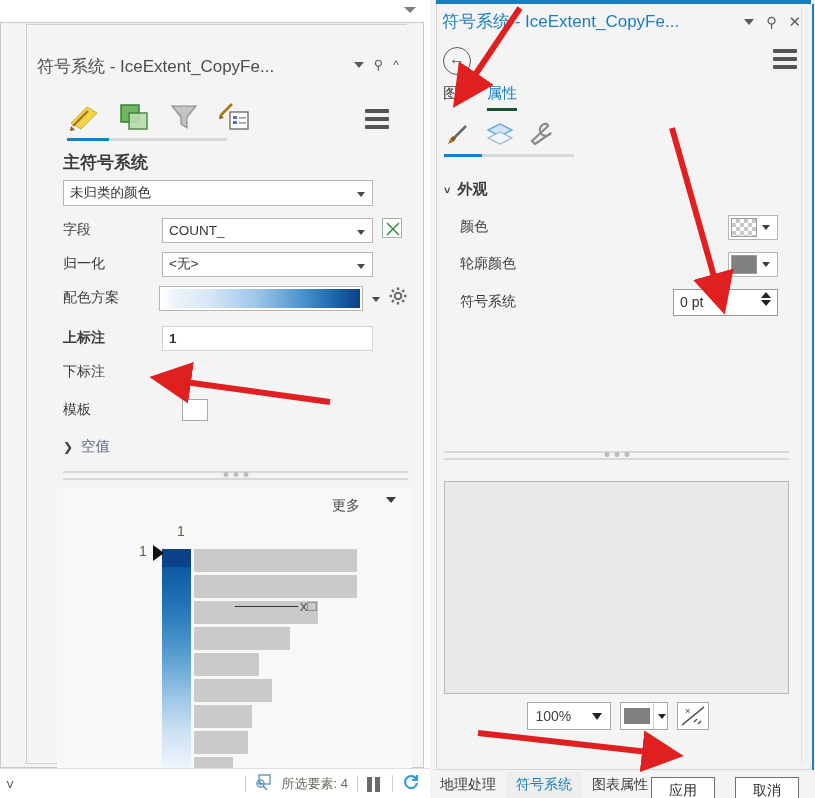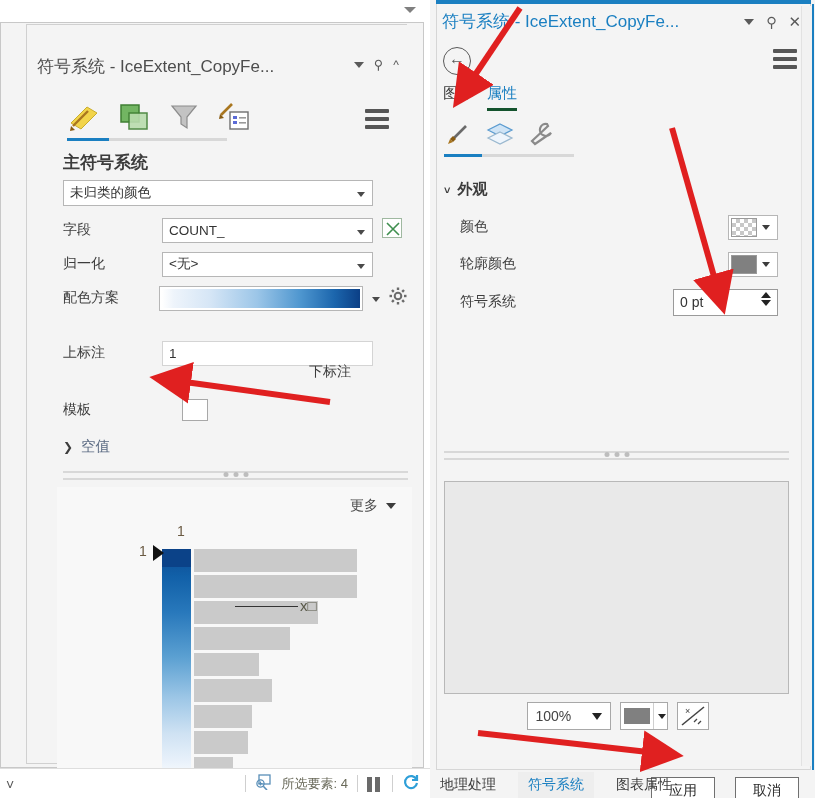--- a/index.html
+++ b/index.html
@@ -95,21 +95,21 @@
   .null-row { position:absolute; left:36px; top:412px; font-size:14.5px; color:#5a6a82; display:flex; align-items:center; gap:8px; }
   .chev-right { font-size:12px; color:#3c3c3c; font-weight:bold; }
 
   .splitter { position:absolute; left:36px; top:445px; width:345px; height:12px; }
   .splitter .l1 { position:absolute; top:1px; left:0; width:100%; height:2px; background:#d8d8d8; }
   .splitter .l2 { position:absolute; top:8px; left:0; width:100%; height:2px; background:#d8d8d8; }
   .splitter .dots { position:absolute; left:50%; top:2px; transform:translateX(-50%); display:flex; gap:5px; }
   .splitter .dots i { width:5px;height:5px;border-radius:50%;background:#bdbdbd; display:block; }
 
   .chart-area { position:absolute; left:30px; top:462px; width:355px; height:290px; background:#f8f8f8; }
-  .more-btn { position:absolute; right:16px; top:10px; font-size:14px; color:#4a4a4a; display:flex; align-items:center; gap:8px; cursor:pointer; }
+  .more-btn { position:absolute; right:16px; top:10px; font-size:14px; color:#4a4a4a; display:flex; align-items:flex-start; gap:26px; cursor:pointer; }
   .more-caret { width:0;height:0;border-left:5px solid transparent;border-right:5px solid transparent;border-top:6px solid #3c3c3c; }
 
   .hist { position:absolute; left:0; top:0; width:355px; height:290px; }
   .ramp-vert { position:absolute; left:105px; top:62px; width:29px; height:225px;
     background: linear-gradient(to bottom, #0d4a92 0%, #1160a8 12%, #2878bb 28%, #5ba0d2 48%, #9cc6e6 66%, #cfe2f3 82%, #eaf2fb 95%, #f6fafd 100%); }
   .ramp-vert-top { position:absolute; left:105px; top:62px; width:29px; height:18px; background:#0b4288; }
   .bar { position:absolute; background:#cacaca; height:23px; left:137px; }
   .tick-label-top { position:absolute; left:120px; top:36px; font-size:14px; color:#6a5a42; }
   .tick-label-left { position:absolute; left:82px; top:56px; font-size:14px; color:#6a5a42; }
   .tri-marker { position:absolute; left:96px; top:58px; width:0;height:0;
@@ -183,21 +183,21 @@
   .col-combo { width:48px; height:28px; border:1px solid #a8a8a8; background:#fff; display:flex; align-items:center; }
   .col-combo .sw2 { width:26px;height:16px;background:#808080; margin-left:3px; }
   .col-combo .div { width:1px;height:26px;background:#cfcfcf; margin-left:3px; }
   .col-combo .c2 { margin-left:4px; width:0;height:0;border-left:4px solid transparent;border-right:4px solid transparent;border-top:5px solid #222; }
   .xslash { width:32px; height:28px; border:1px solid #a8a8a8; background:#fff; position:relative; }
 
   .rbtns { position:absolute; right:16px; top:738px; display:flex; gap:20px;margin-top:39px; }
   .rbtn { width:64px; height:28px; border:1px solid #707070; background:#fff; font-size:14px; color:#2a2a2a;
           display:flex; align-items:center; justify-content:center; cursor:pointer; }
 
-  .r-bottom-tabs { position:absolute; left:0; top:772px; width:385px; height:26px; display:flex; align-items:center; gap:12px; font-size:14px; }
+  .r-bottom-tabs { position:absolute; left:0; top:772px; width:385px; height:26px; display:flex; align-items:center; gap:0; font-size:14px; }
   .rbt { padding:0 10px; color:#3c3c3c; cursor:pointer; }
   .rbt.active { color:#1a7fc1; background:#eeeeee; height:26px; display:flex; align-items:center; }
 
   
   .arrow-svg { position:absolute; left:0; top:0; width:815px; height:798px; pointer-events:none; }
 </style>
 </head>
 <body>
 
 <div id="root">
@@ -303,28 +303,28 @@
               <path d="M16 10 H18.5"></path>
             <path d="M4 4 L5.8 5.8"></path>
               <path d="M14.2 14.2 L16 16"></path>
             <path d="M16 4 L14.2 5.8"></path>
               <path d="M5.8 14.2 L4 16"></path>
           </g>
         </svg>
       </div>
     </div>
 
-    <div class="frow" style="top:315px;">
+    <div class="frow" style="top:300px;font-weight:bold;">
       <div class="flabel">上标注</div>
       <div class="fctl plain">
         <span>1</span>
       </div>
     </div>
 
-    <div class="frow" style="top:334px;justify-content:flex-end;">
+    <div class="frow" style="top:334px;">
       <div class="flabel">下标注</div>
     </div>
 
     <div class="frow" style="top:372px;">
       <div class="flabel">模板</div>
       <div class="tmpl-swatch"></div>
     </div>
 
     <div class="null-row">
       <span class="chev-right">❯</span>

